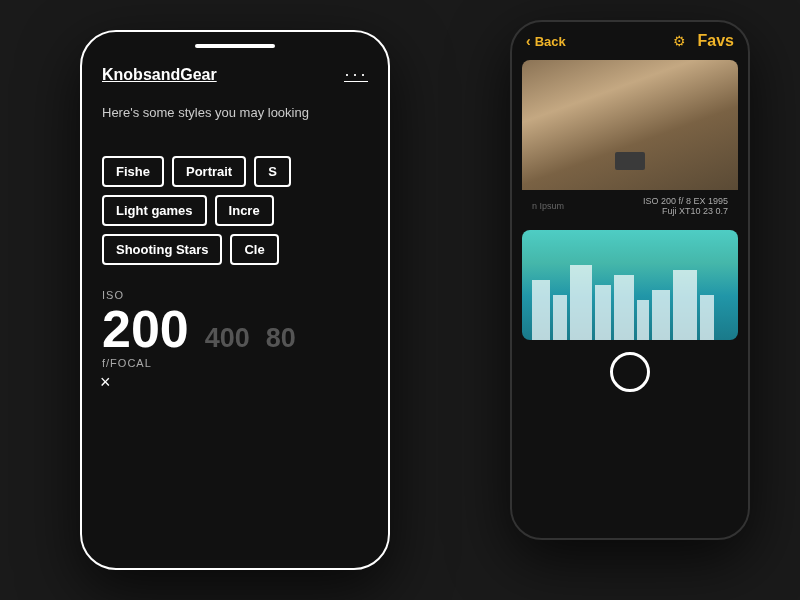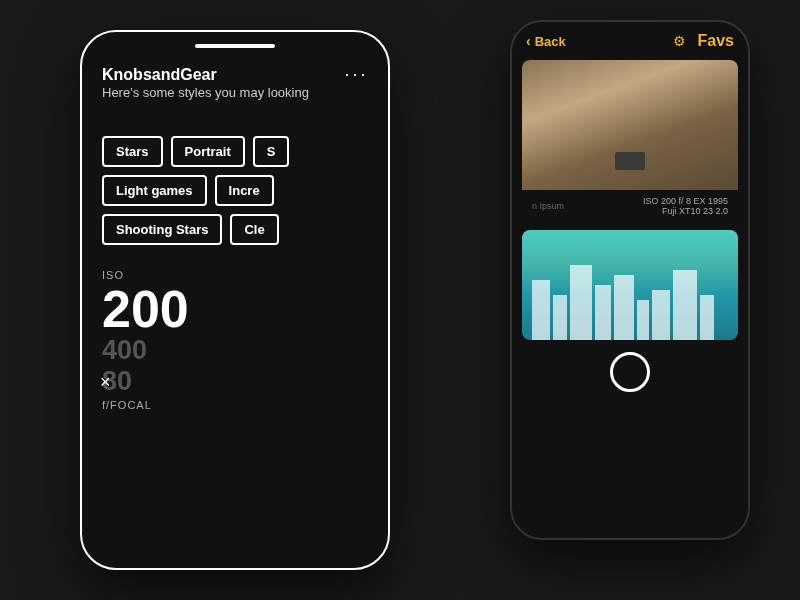--- a/index.html
+++ b/index.html
@@ -47,20 +47,22 @@
 
     .phone-left .phone-content {
       padding: 16px 20px;
       color: #fff;
     }
 
     .phone-left .app-header {
       display: flex;
       justify-content: space-between;
       align-items: center;
+      margin-bottom: 20px;
+      text-decoration: underline;
     }
 
     .phone-left .app-title {
       font-size: 16px;
       font-weight: 700;
       color: #fff;
     }
 
     .phone-left .more-dots {
       font-size: 18px;
@@ -112,22 +114,21 @@
     .iso-label {
       font-size: 11px;
       color: #aaa;
       letter-spacing: 1px;
       margin-bottom: 2px;
     }
 
     .iso-values {
       display: flex;
       align-items: baseline;
-      gap: 0;
-      flex-direction: column;
+      gap: 16px;
     }
 
     .iso-main {
       font-size: 52px;
       font-weight: 900;
       color: #fff;
       line-height: 1;
     }
 
     .iso-dim {
@@ -290,21 +291,21 @@
     <div class="notch-bar"></div>
     <div class="phone-content">
       <div class="app-header">
         <span class="app-title">KnobsandGear</span>
         <span class="more-dots">···</span>
       </div>
       <div class="subtitle">Here's some styles you may looking</div>
 
       <div class="tags-grid">
         <div class="tags-row">
-          <span class="tag">Stars</span>
+          <span class="tag">Fishe</span>
           <span class="tag">Portrait</span>
           <span class="tag">S</span>
         </div>
         <div class="tags-row">
           <span class="tag">Light games</span>
           <span class="tag">Incre</span>
         </div>
         <div class="tags-row">
           <span class="tag">Shooting Stars</span>
           <span class="tag">Cle</span>
@@ -335,21 +336,21 @@
       <span class="gear-icon-right">⚙</span>
       <span class="favs-btn">Favs</span>
     </div>
 
     <div class="photo-card">
       <div class="photo-landscape"></div>
       <div class="photo-label-row">
         <span class="photo-lorem">n Ipsum</span>
         <div class="photo-meta">
           <span class="photo-iso">ISO 200 f/ 8 EX 1995</span>
-          <span class="photo-lens">Fuji XT10 23 2.0</span>
+          <span class="photo-lens">Fuji XT10 23 0.7</span>
         </div>
       </div>
     </div>
 
     <div class="photo-card">
       <div class="photo-city">
         <div class="city-buildings">
           <div class="building" style="width:18px;height:60px;"></div>
           <div class="building" style="width:14px;height:45px;"></div>
           <div class="building" style="width:22px;height:75px;"></div>

